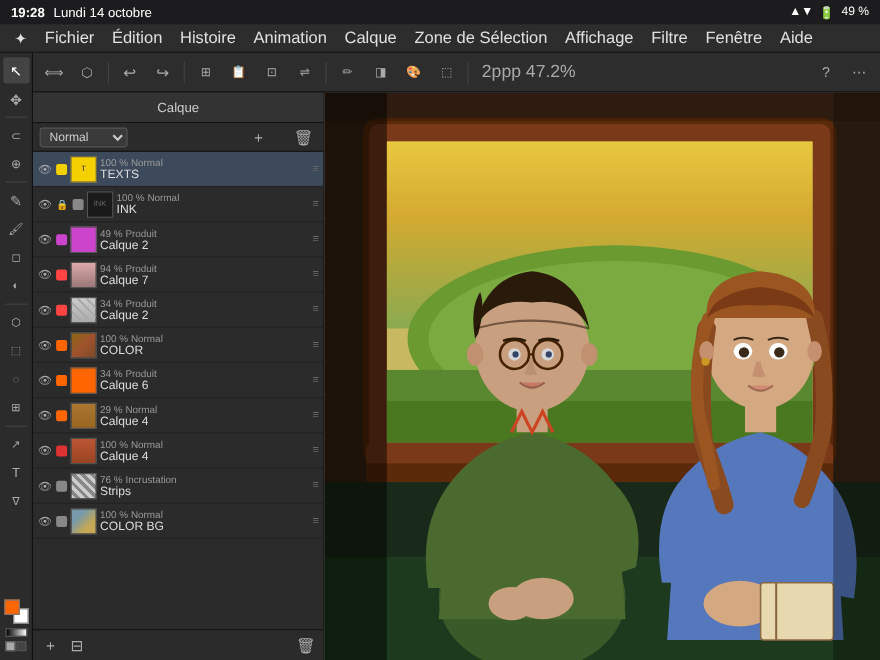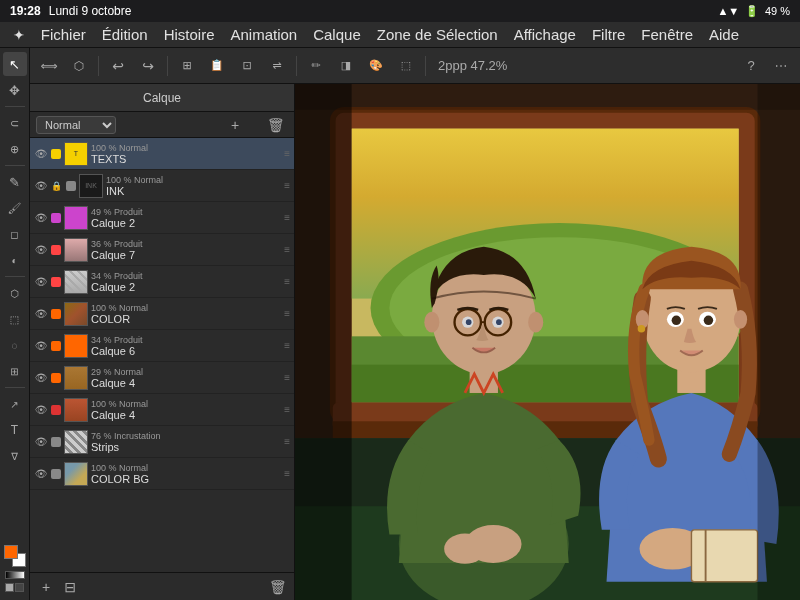--- a/index.html
+++ b/index.html
@@ -110,21 +110,21 @@
       display: flex;
       align-items: center;
       justify-content: center;
       border-radius: 3px;
       cursor: pointer;
       color: #aaa;
       font-size: 14px;
     }
     .toolbar-separator { width: 1px; height: 20px; background: #444; margin: 0 2px; }
     #zoom-label {
-      font-size: 13px;
+      font-size: 16px;
       color: #aaa;
       padding: 0 6px;
     }
 
     
     #content {
       display: flex;
       flex: 1;
       overflow: hidden;
     }
@@ -287,21 +287,21 @@
       cursor: pointer;
       border-radius: 3px;
     }
   </style>
 </head>
 <body>
 
 <div id="status-bar">
   <div style="display:flex;gap:8px;">
     <span class="time">19:28</span>
-    <span>Lundi 9 octobre</span>
+    <span>Lundi 14 octobre</span>
   </div>
   <div class="right">
     <span>▲▼</span>
     <span>🔋</span>
     <span>49 %</span>
   </div>
 </div>
 
 <div id="menu-bar">
   <span class="menu-item" style="font-size:14px;">✦</span>
@@ -433,21 +433,21 @@
               <span class="layer-name">Calque 2</span>
             </div>
             <div class="layer-menu-icon">≡</div>
           </div>
 
           <div class="layer-row">
             <div class="layer-eye">👁</div>
             <div class="layer-color-dot" style="background:#ff4444;"></div>
             <div class="layer-thumb" style="background: linear-gradient(#daa,#977);"></div>
             <div class="layer-info">
-              <span class="layer-mode-pct">36 % Produit</span>
+              <span class="layer-mode-pct">94 % Produit</span>
               <span class="layer-name">Calque 7</span>
             </div>
             <div class="layer-menu-icon">≡</div>
           </div>
 
           <div class="layer-row">
             <div class="layer-eye">👁</div>
             <div class="layer-color-dot" style="background:#ff4444;"></div>
             <div class="layer-thumb" style="background: linear-gradient(#ccc,#aaa); position:relative;">
               <div style="position:absolute;inset:0;background: repeating-linear-gradient(45deg,#aaa 0,#aaa 2px,transparent 2px,transparent 6px);"></div>

